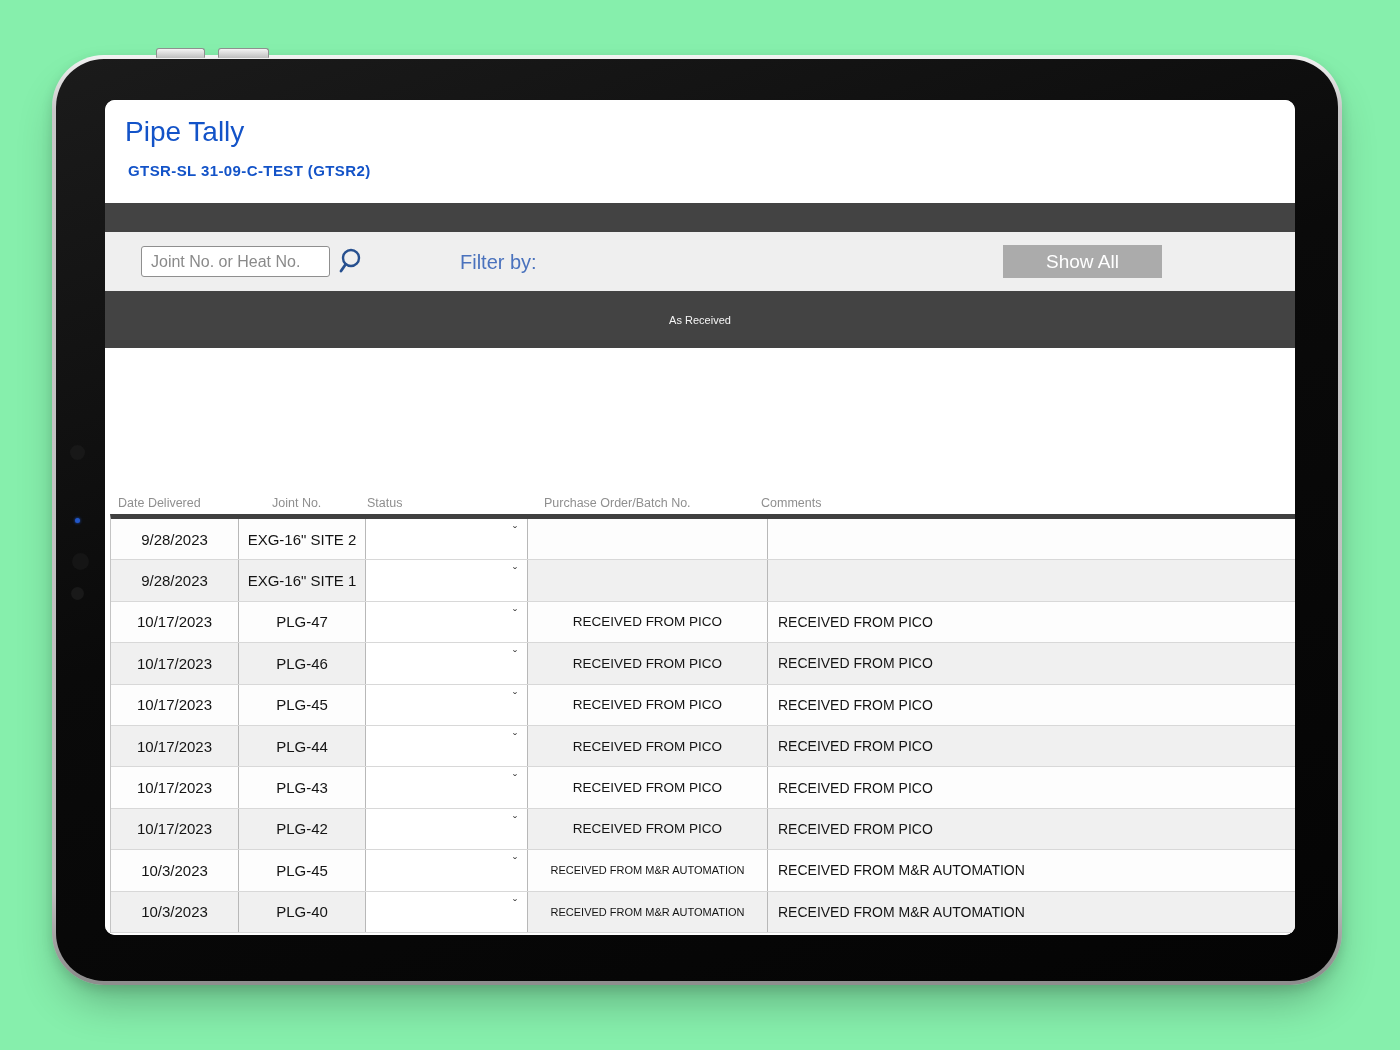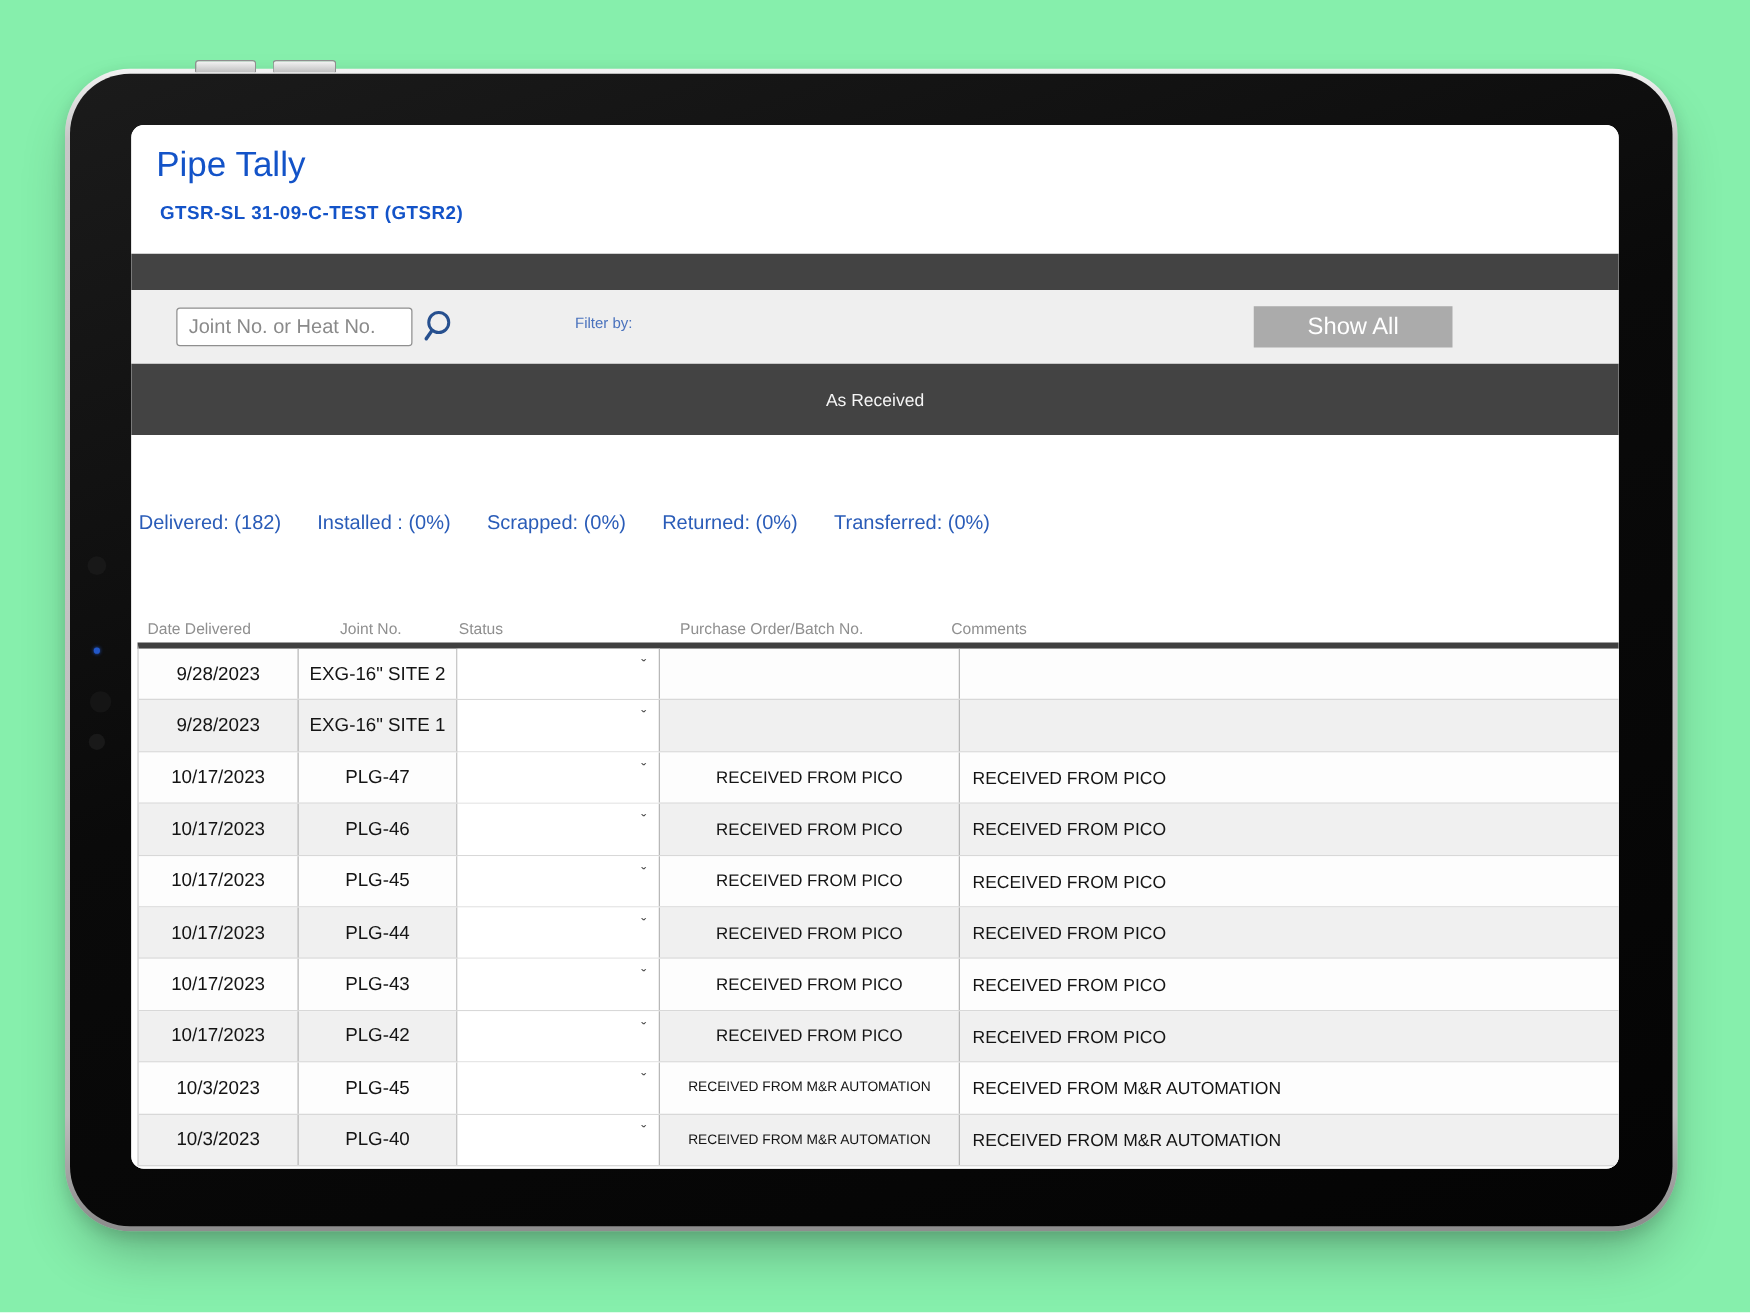--- a/index.html
+++ b/index.html
@@ -26,29 +26,29 @@
   .screen { position:absolute; left:53px; top:45px; width:1190px; height:835px; background:#ffffff;
             border-radius:10px; overflow:hidden; }
 
   .app-header { position:absolute; left:0; top:0; width:100%; height:103px; background:#ffffff; }
   .app-title { position:absolute; left:20px; top:16px; font-size:28px; color:#1353c8; }
   .app-subtitle { position:absolute; left:23px; top:62px; font-size:15px; font-weight:bold; color:#1353c8; letter-spacing:.4px; }
 
   .bar-dark { position:absolute; left:0; width:100%; background:#434343; }
   .bar-1 { top:103px; height:29px; }
   .bar-2 { top:191px; height:57px; display:flex; align-items:center; justify-content:center; }
-  .section-title { color:#f5f5f5; font-size:14px; }
+  .section-title { color:#f5f5f5; font-size:11px; }
 
   .filter-bar { position:absolute; left:0; top:132px; width:100%; height:59px; background:#efefef; }
   .search-input { position:absolute; left:36px; top:14px; width:189px; height:31px; border:1px solid #8f8f8f;
                   border-radius:3px; background:#fff; font-size:16px; padding:0 9px; color:#333;
                   font-family:"Liberation Sans","DejaVu Sans",sans-serif; }
   .search-input::placeholder { color:#8a8a8a; }
   .search-btn { position:absolute; left:230px; top:15px; width:30px; height:30px; background:transparent; border:none; cursor:pointer; }
-  .filter-label { position:absolute; left:355px; top:19px; font-size:12px; color:#4a72bd; }
+  .filter-label { position:absolute; left:355px; top:19px; font-size:20px; color:#4a72bd; }
   .radio-group { position:absolute; left:440px; top:16px; display:flex; gap:16px; align-items:center; }
   .radio-item { display:flex; align-items:center; gap:3px; cursor:pointer; }
   .radio-circle { width:14px; height:14px; border:1px solid #8a8a8a; border-radius:50%; background:#fdfdfd; }
   .radio-text { font-size:17.5px; color:#1e1e1e; }
   .show-all-btn { position:absolute; left:898px; top:13px; width:159px; height:33px; background:#ababab;
                   border:none; color:#ffffff; font-size:19px; cursor:pointer;
                   font-family:"Liberation Sans","DejaVu Sans",sans-serif; }
 
   .content { position:absolute; left:0; top:248px; width:100%; height:587px; background:#ffffff; }
   .stats-row { position:absolute; left:6px; top:62px; display:flex; gap:29px; }
@@ -103,27 +103,20 @@
         </button>
         <span class="filter-label">Filter by:</span>
         <button class="show-all-btn">Show All</button>
       </div>
 
       <div class="bar-dark bar-2">
         <span class="section-title">As Received</span>
       </div>
 
       <div class="content">
-        <div class="stats-row">
-          <span class="stat">Delivered: (182)</span>
-          <span class="stat">Installed : (0%)</span>
-          <span class="stat">Scrapped: (0%)</span>
-          <span class="stat">Returned: (0%)</span>
-          <span class="stat">Transferred: (0%)</span>
-        </div>
 
         <span class="col-head ch-0">Date Delivered</span>
         <span class="col-head ch-1">Joint No.</span>
         <span class="col-head ch-2">Status</span>
         <span class="col-head ch-3">Purchase Order/Batch No.</span>
         <span class="col-head ch-4">Comments</span>
 
         <div class="table">
           <div id="table-body">
   <div class="trow">

